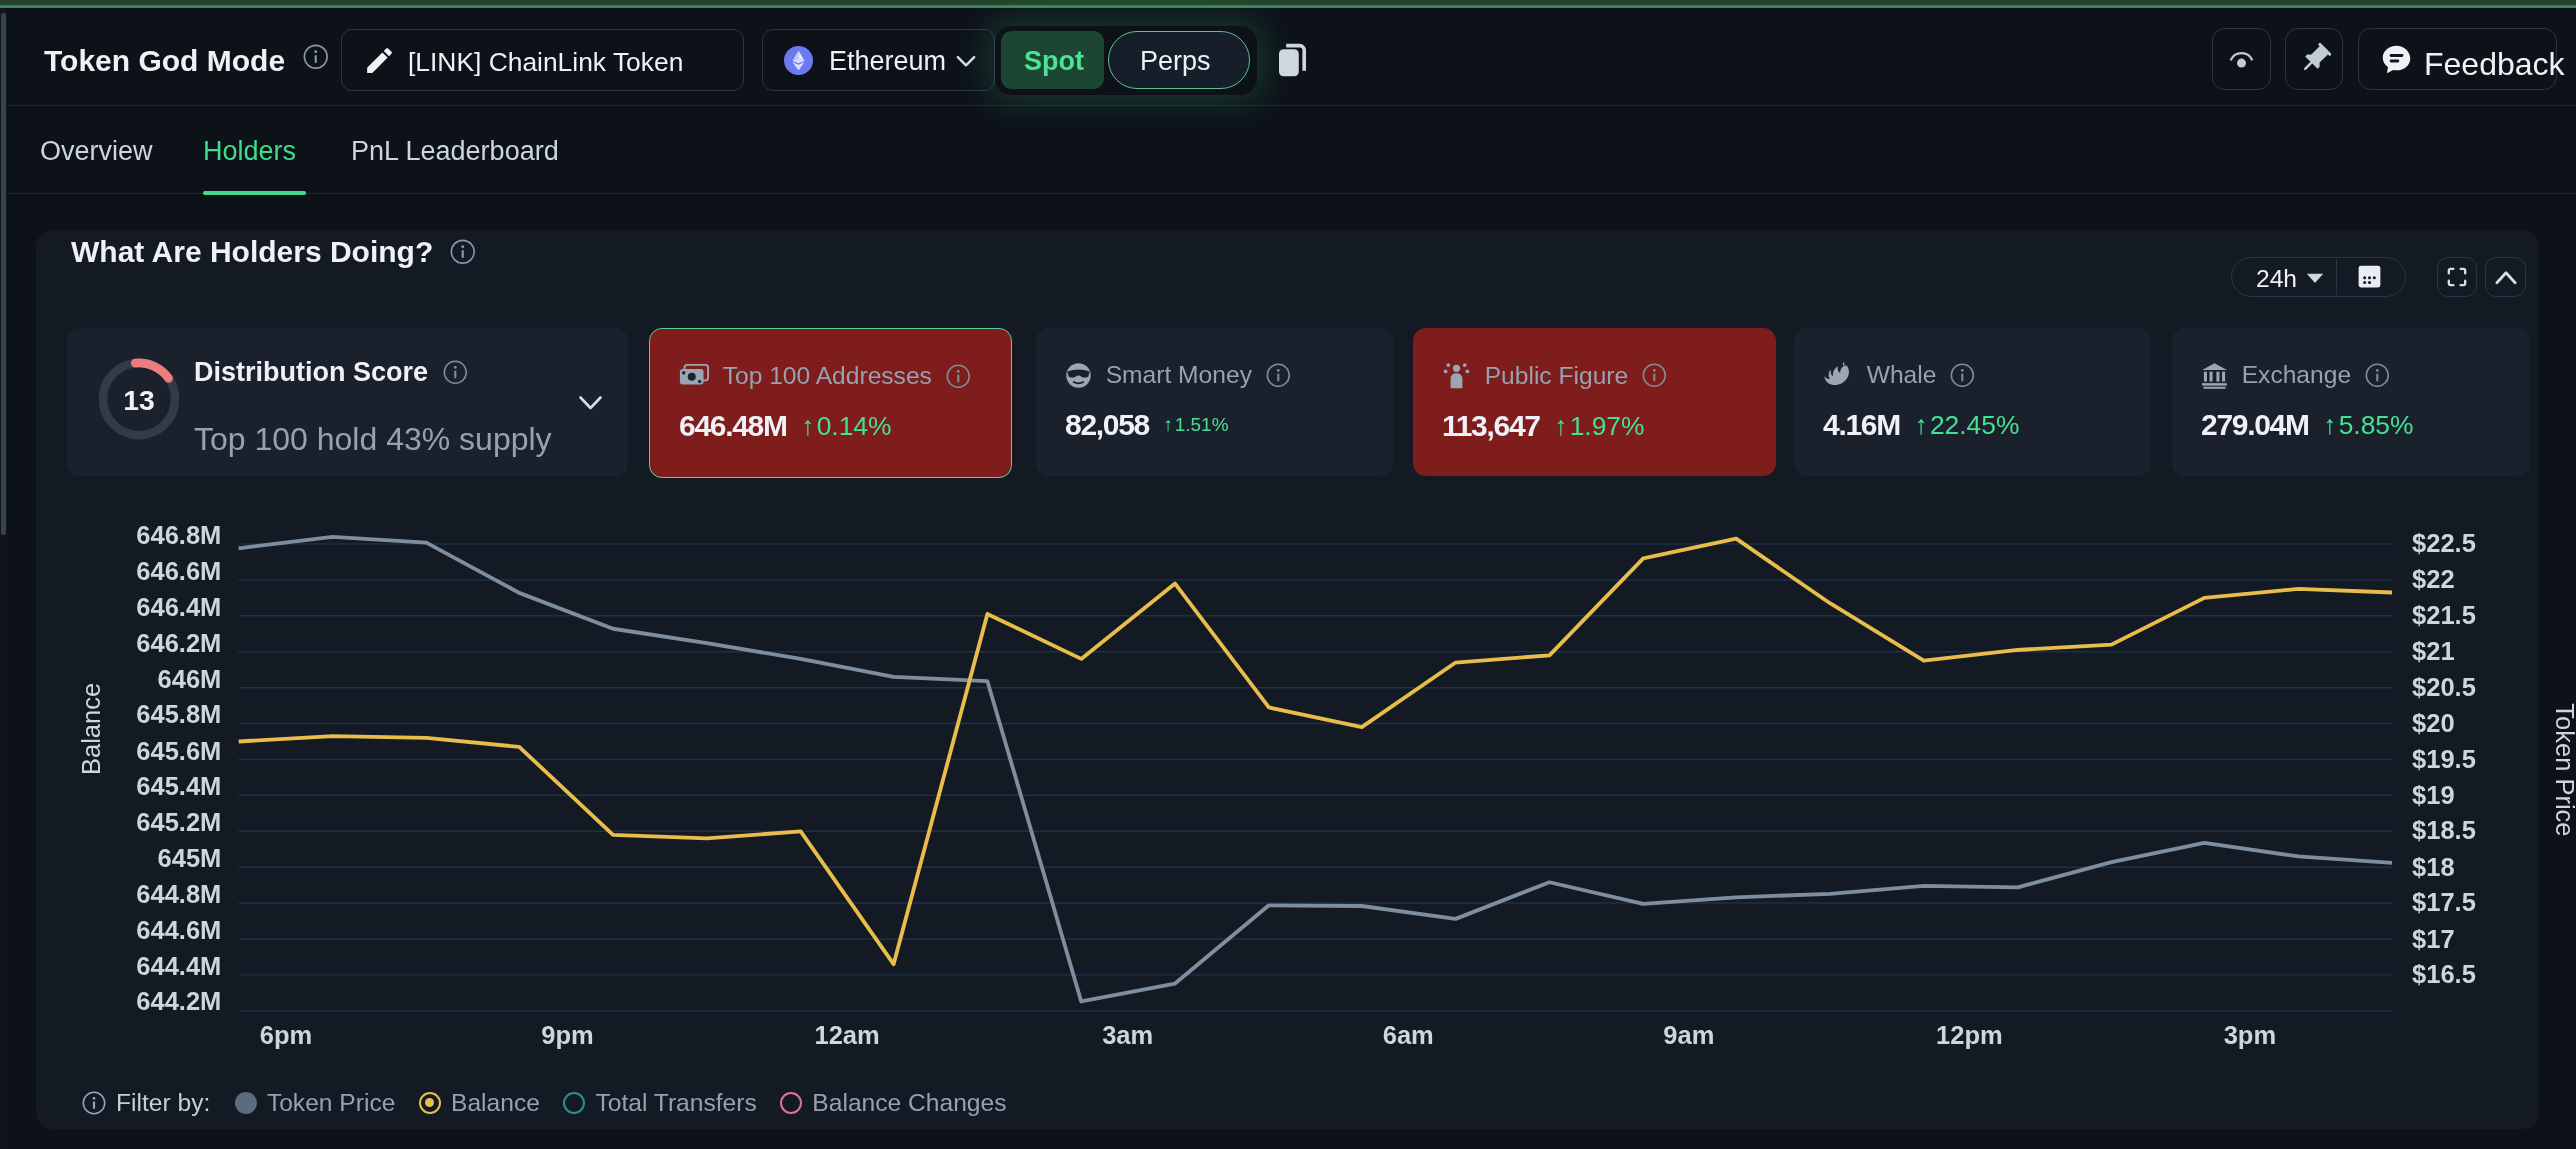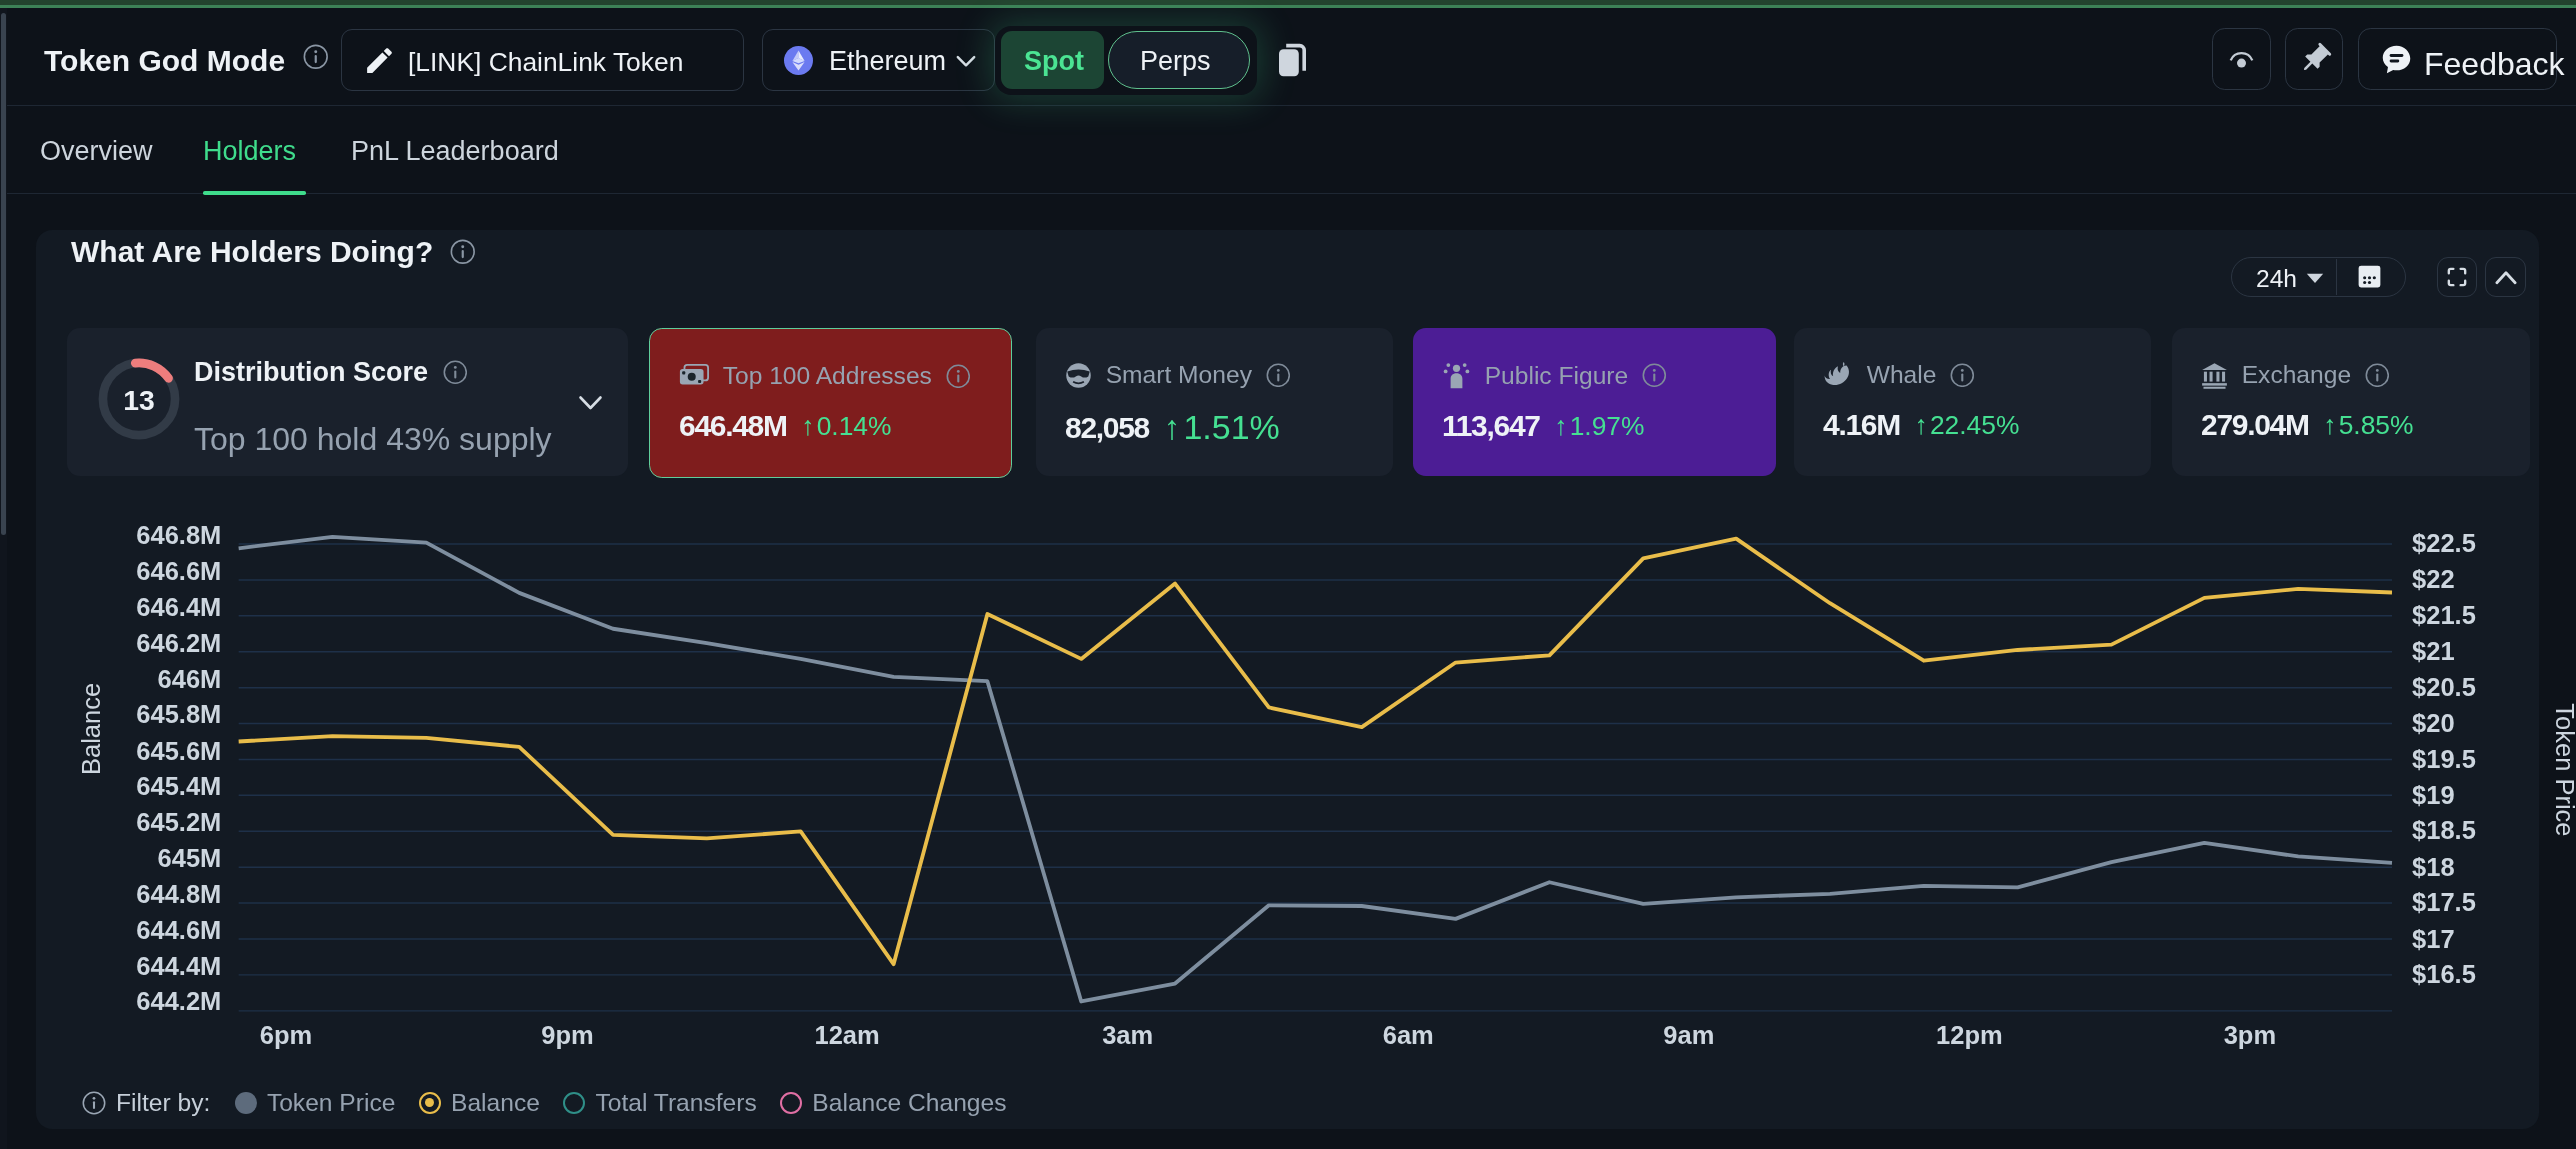--- a/index.html
+++ b/index.html
@@ -177,25 +177,25 @@
       </svg>
       <span class="muted" style="font-size:24.6px;">Smart Money</span>
       <svg width="24.6" height="24.6" viewBox="0 0 28 28">
         <circle cx="14" cy="14" r="12.5" fill="none" stroke="#7f8b99" stroke-width="1.8"></circle>
         <circle cx="14" cy="8.5" r="1.6" fill="#7f8b99"></circle>
         <rect x="12.8" y="12" width="2.4" height="9" rx="1.2" fill="#7f8b99"></rect>
       </svg>
     </div>
   <div class="row" style="gap:14.6px;margin-top:19px;">
     <span class="white" style="font-size:30px;font-weight:bold;letter-spacing:-1.3px;">82,058</span>
-    <span class="green" style="font-size:34px;">↑ 1.51%</span>
-  </div>
-</div>
-
-<div class="abs" style="left:1413px;top:328px;width:363px;height:148px;background:#4c1d95;border-radius:12.8px;padding:33px 0 0 29px;">
+    <span class="green" style="font-size:19px;">↑ 1.51%</span>
+  </div>
+</div>
+
+<div class="abs" style="left:1413px;top:328px;width:363px;height:148px;background:#7f1d1d;border-radius:12.8px;padding:33px 0 0 29px;">
   <div class="row" style="gap:13.7px;">
       <svg width="29" height="29" viewBox="0 0 32 32">
         <g fill="#9aa6b4">
           <circle cx="16" cy="8" r="4"></circle>
           <circle cx="7" cy="4.5" r="2.1"></circle>
           <circle cx="25" cy="4.5" r="2.1"></circle>
           <circle cx="4" cy="11.5" r="2.1"></circle>
           <circle cx="28" cy="11.5" r="2.1"></circle>
           <path d="M16 13.5 c-4.2 0-6.5 2.6-6.5 6.2 V30 h13 V19.7 c0-3.6-2.3-6.2-6.5-6.2z"></path>
         </g>

